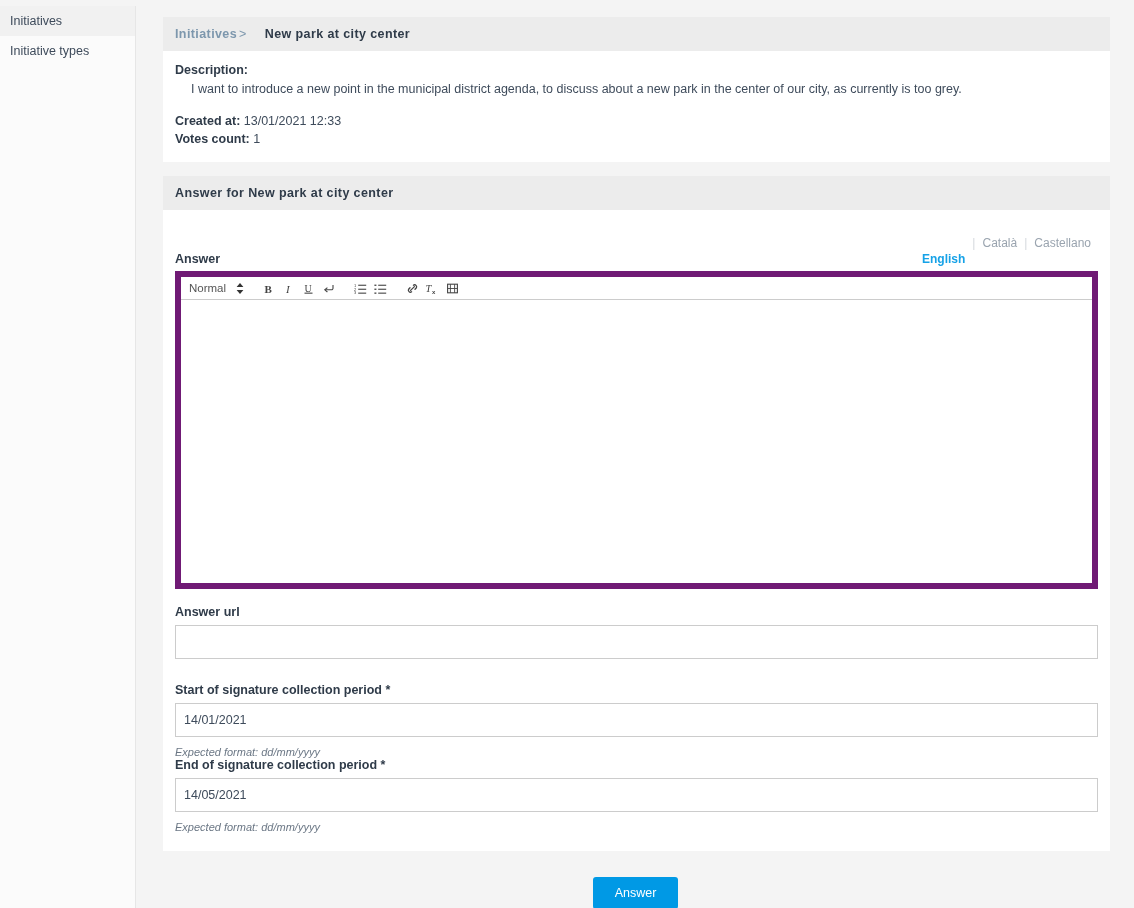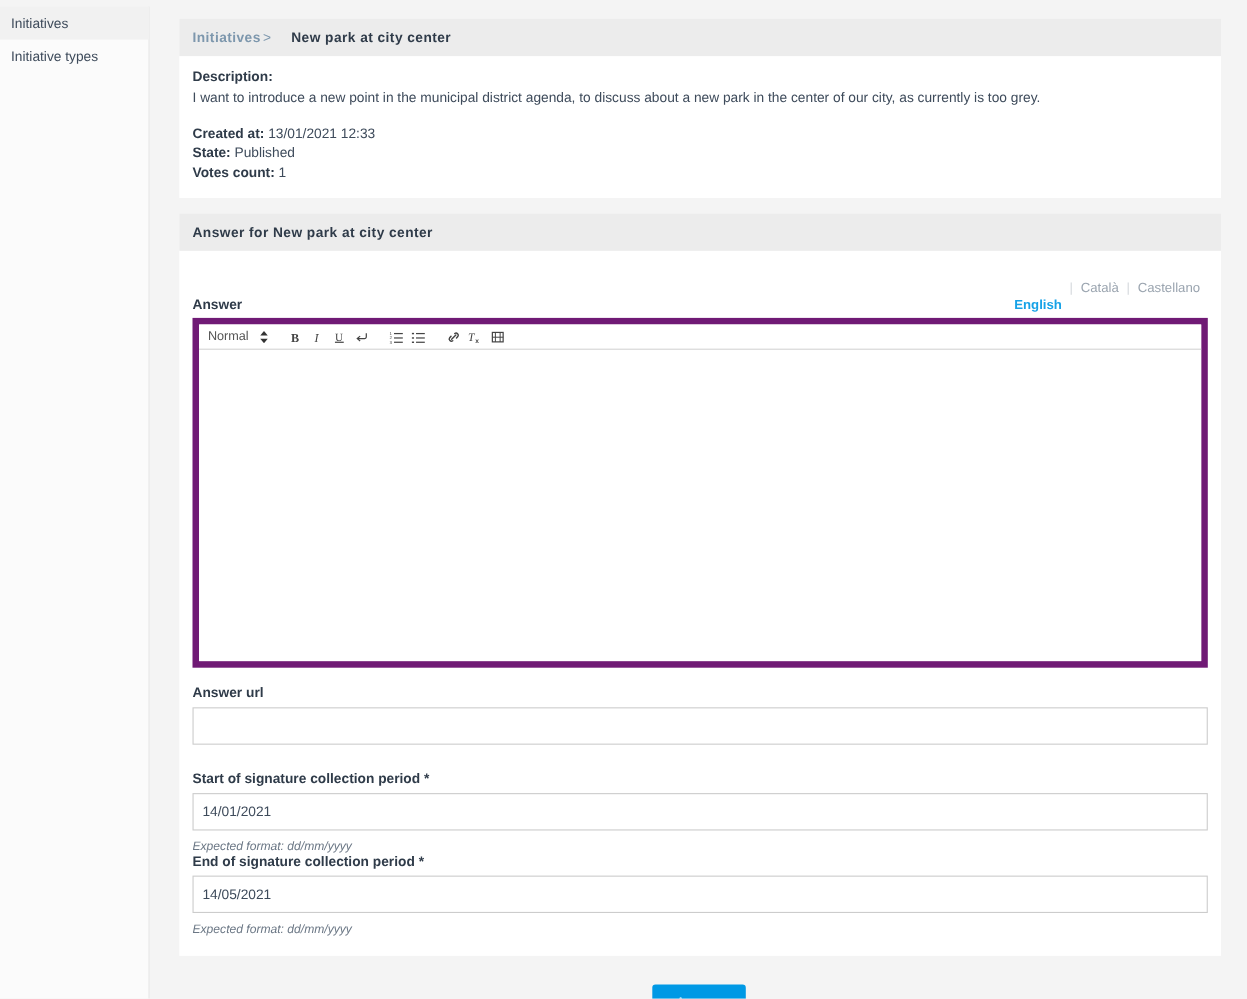--- a/index.html
+++ b/index.html
@@ -65,21 +65,21 @@
   .card-header .crumb-link { color: #7d97ad; font-weight: bold; }
   .card-header .crumb-sep { color: #7d97ad; font-weight: normal; padding: 0 2px;}
   .card-header .crumb-current { color: #2f3b49; font-weight: bold; padding-left: 16px; }
 
   .card-body { padding: 12px 12px 14px 12px; }
 
   
   .detail-label { font-weight: bold; color: #2f3b49; font-size: 12.5px; }
   .detail-text {
     font-size: 12.5px; color: #3e4b5b;
-    margin-top: 4px; line-height: 1.35;
+    margin-top: 4px; line-height: 1.35; margin-left: 16px;
   }
   .meta { margin-top: 14px; line-height: 1.45; font-size: 12.5px; }
   .meta-row { }
   .meta-key { font-weight: bold; color: #2f3b49; }
   .meta-val { color: #3e4b5b; }
 
   
   .form-card { margin: 14px 24px 0 26px; background:#fff; }
   .form-body { padding: 10px 12px 18px 12px; }
 
@@ -188,24 +188,20 @@
       </div>
       <div class="card-body">
         <div class="detail-label">Description:</div>
         <div class="detail-text">I want to introduce a new point in the municipal district agenda, to discuss about a new park in the center of our city, as currently is too grey.</div>
         <div class="meta">
           <div class="meta-row">
             <span class="meta-key">Created at:</span>
             <span class="meta-val">13/01/2021 12:33</span>
           </div>
           <div class="meta-row">
-            <span class="meta-key">State:</span>
-            <span class="meta-val">Published</span>
-          </div>
-          <div class="meta-row">
             <span class="meta-key">Votes count:</span>
             <span class="meta-val">1</span>
           </div>
         </div>
       </div>
     </div>
 
     <div class="form-card">
       <div class="card-header">Answer for New park at city center</div>
       <div class="form-body">

